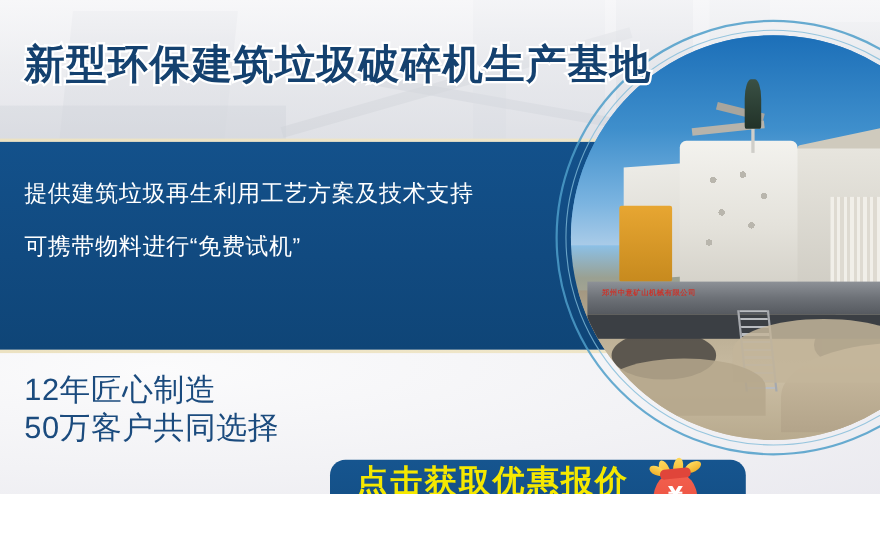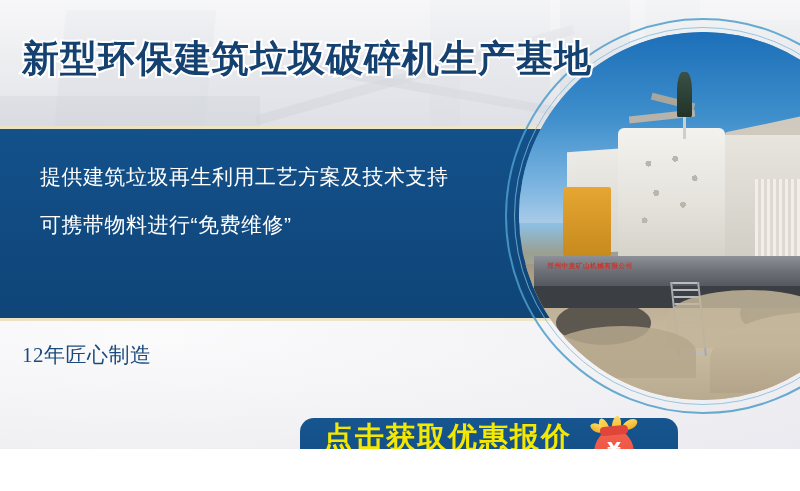--- a/index.html
+++ b/index.html
@@ -65,42 +65,41 @@
     letter-spacing:1px;
     color:#14416f;
     -webkit-text-stroke:4px #ffffff;
     paint-order:stroke fill;
     white-space:nowrap;
     z-index:6;
   }
 
   
   .body-lines{
-    position:absolute; left:40px; top:153px;
+    position:absolute; left:22px; top:153px;
     z-index:6;
   }
   .body-lines .ln{
     color:#ffffff;
     font-size:21px;
     line-height:48px;
     white-space:nowrap;
     letter-spacing:.5px;
   }
 
   
   .stats{
     position:absolute; left:22px; top:338px; z-index:6;
   }
   .stats .ln{
     color:#1b4b7e;
-    font-size:21px;
+    font-size:28px;
     line-height:34px;
     white-space:nowrap;
     letter-spacing:.5px;
-    font-family:Liberation Serif, serif;
   }
 
   
   .circle-wrap{
     position:absolute; left:505px; top:18px;
     width:396px; height:396px;
     z-index:3;
   }
   .ring-outer{
     position:absolute; inset:0;
@@ -335,25 +334,26 @@
   </div>
 
   <div class="band-edge top"></div>
   <div class="blue-band"></div>
   <div class="band-edge bot"></div>
 
   <div class="title">新型环保建筑垃圾破碎机生产基地</div>
 
   <div class="body-lines">
     <div class="ln">提供建筑垃圾再生利用工艺方案及技术支持</div>
-    <div class="ln">可携带物料进行“免费维修”</div>
+    <div class="ln">可携带物料进行“免费试机”</div>
   </div>
 
   <div class="stats">
     <div class="ln">12年匠心制造</div>
+    <div class="ln">50万客户共同选择</div>
   </div>
 
   <div class="cta">
     <span class="cta-label">点击获取优惠报价</span>
     <span class="cta-icon">
       <span class="sprout sp1"></span>
       <span class="sprout sp2"></span>
       <span class="sprout sp3"></span>
       <span class="sprout sp4"></span>
       <span class="coin c1"></span>

